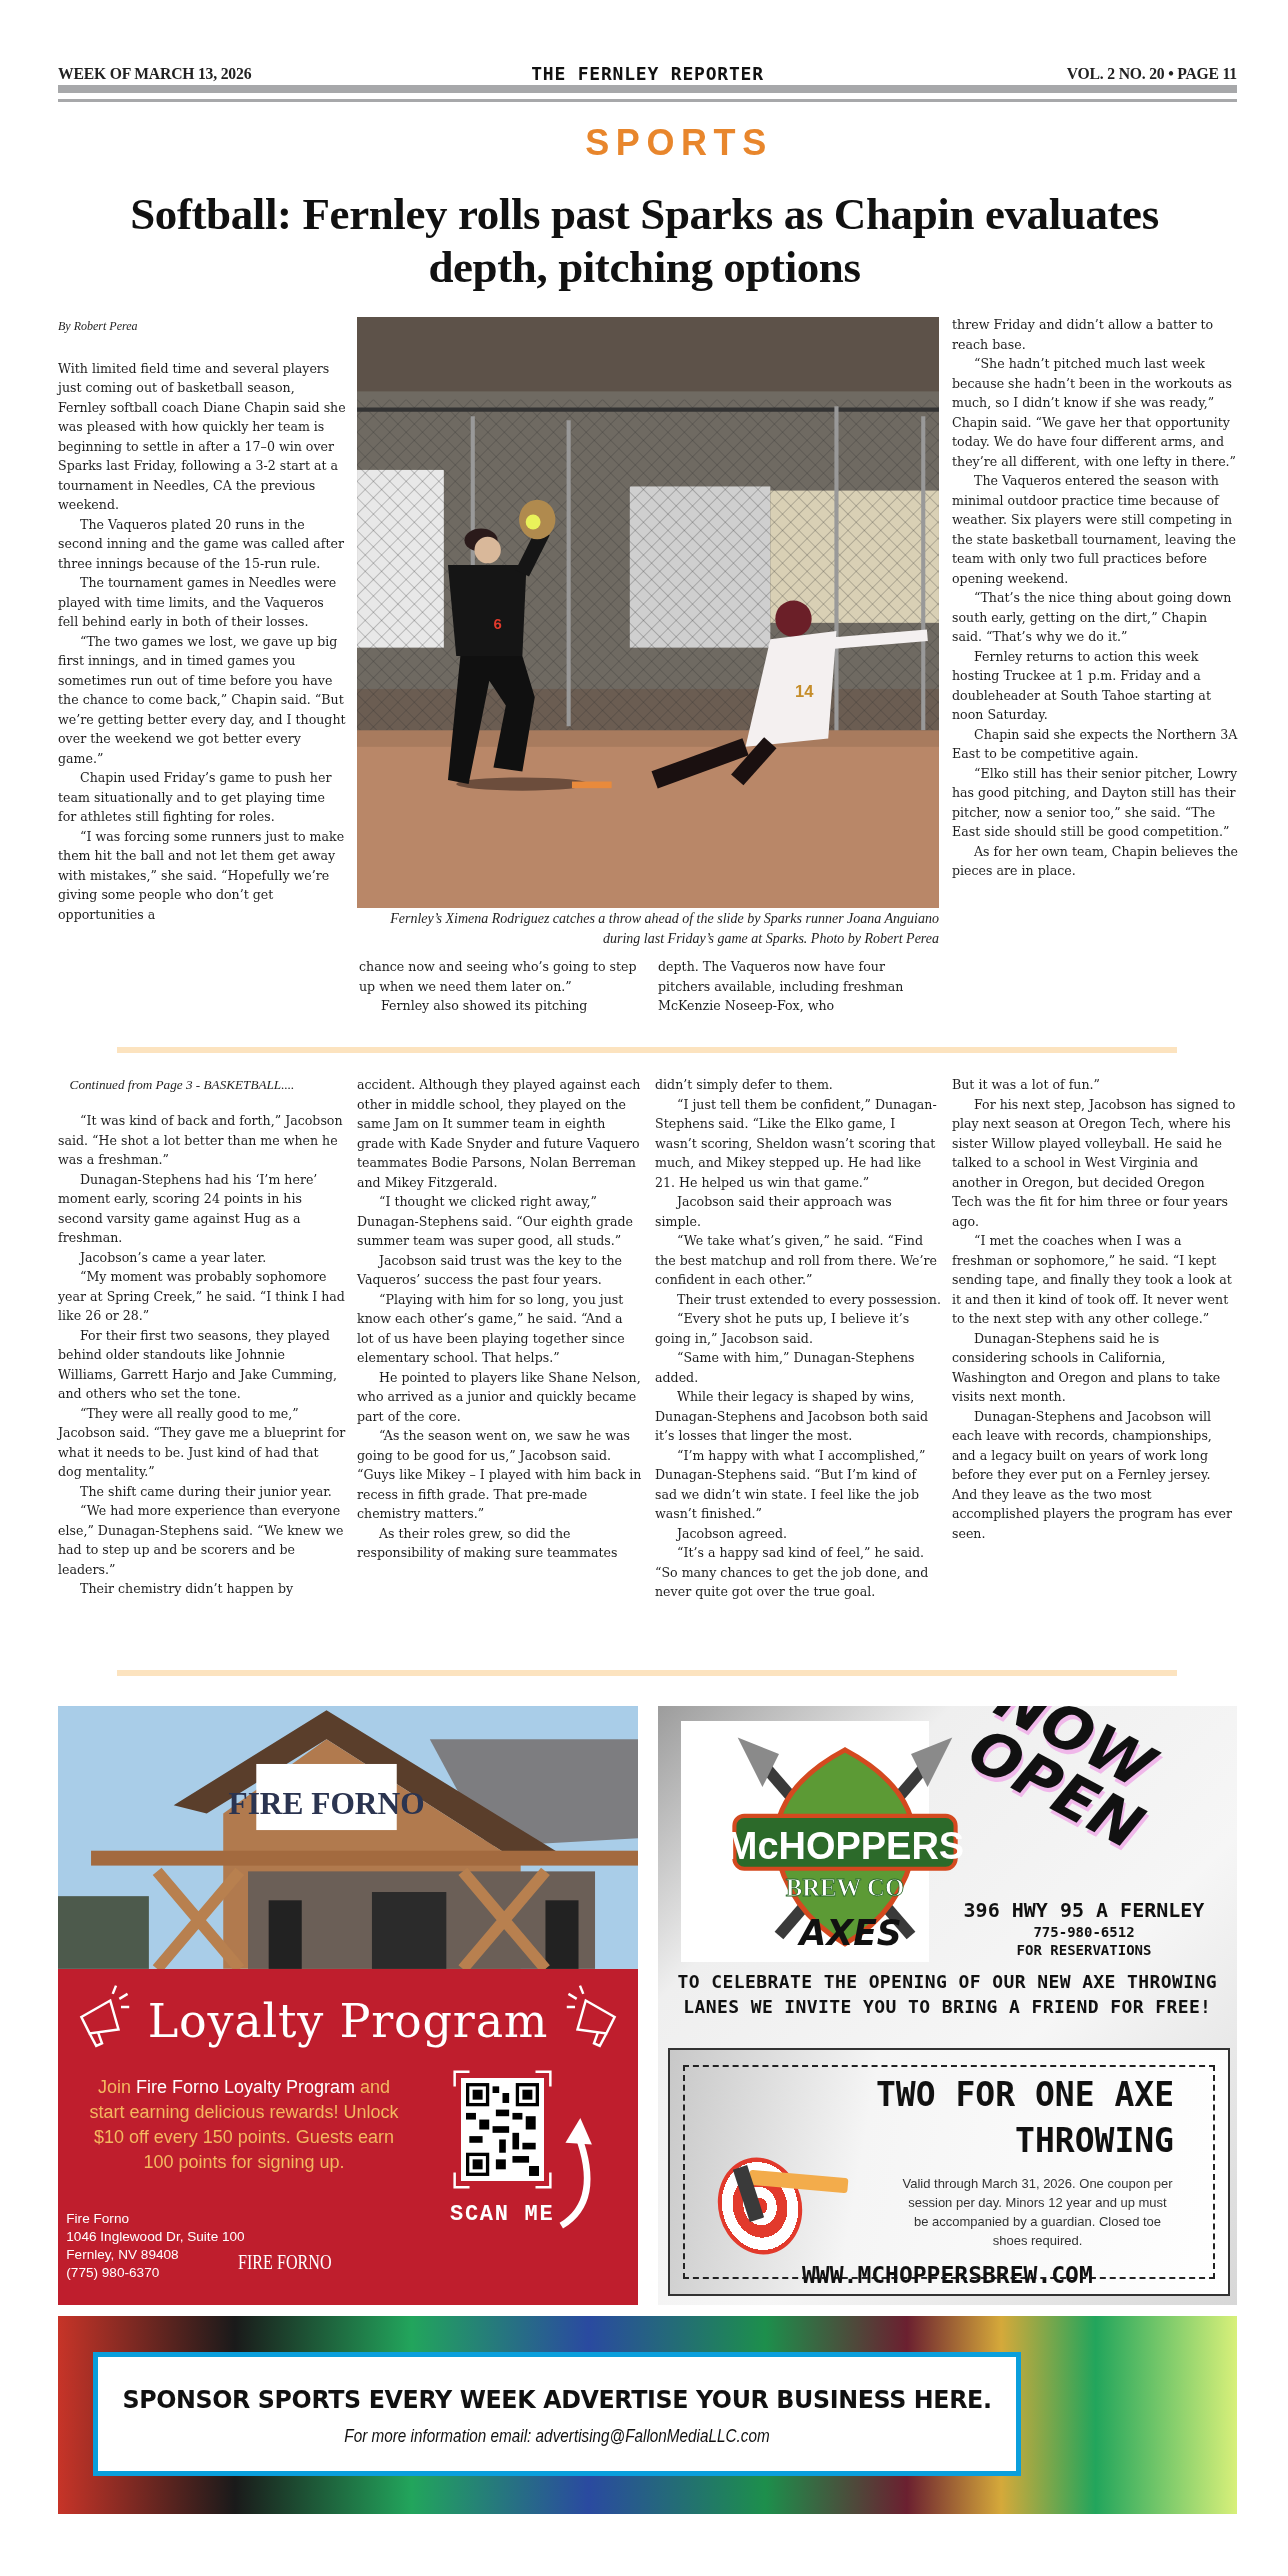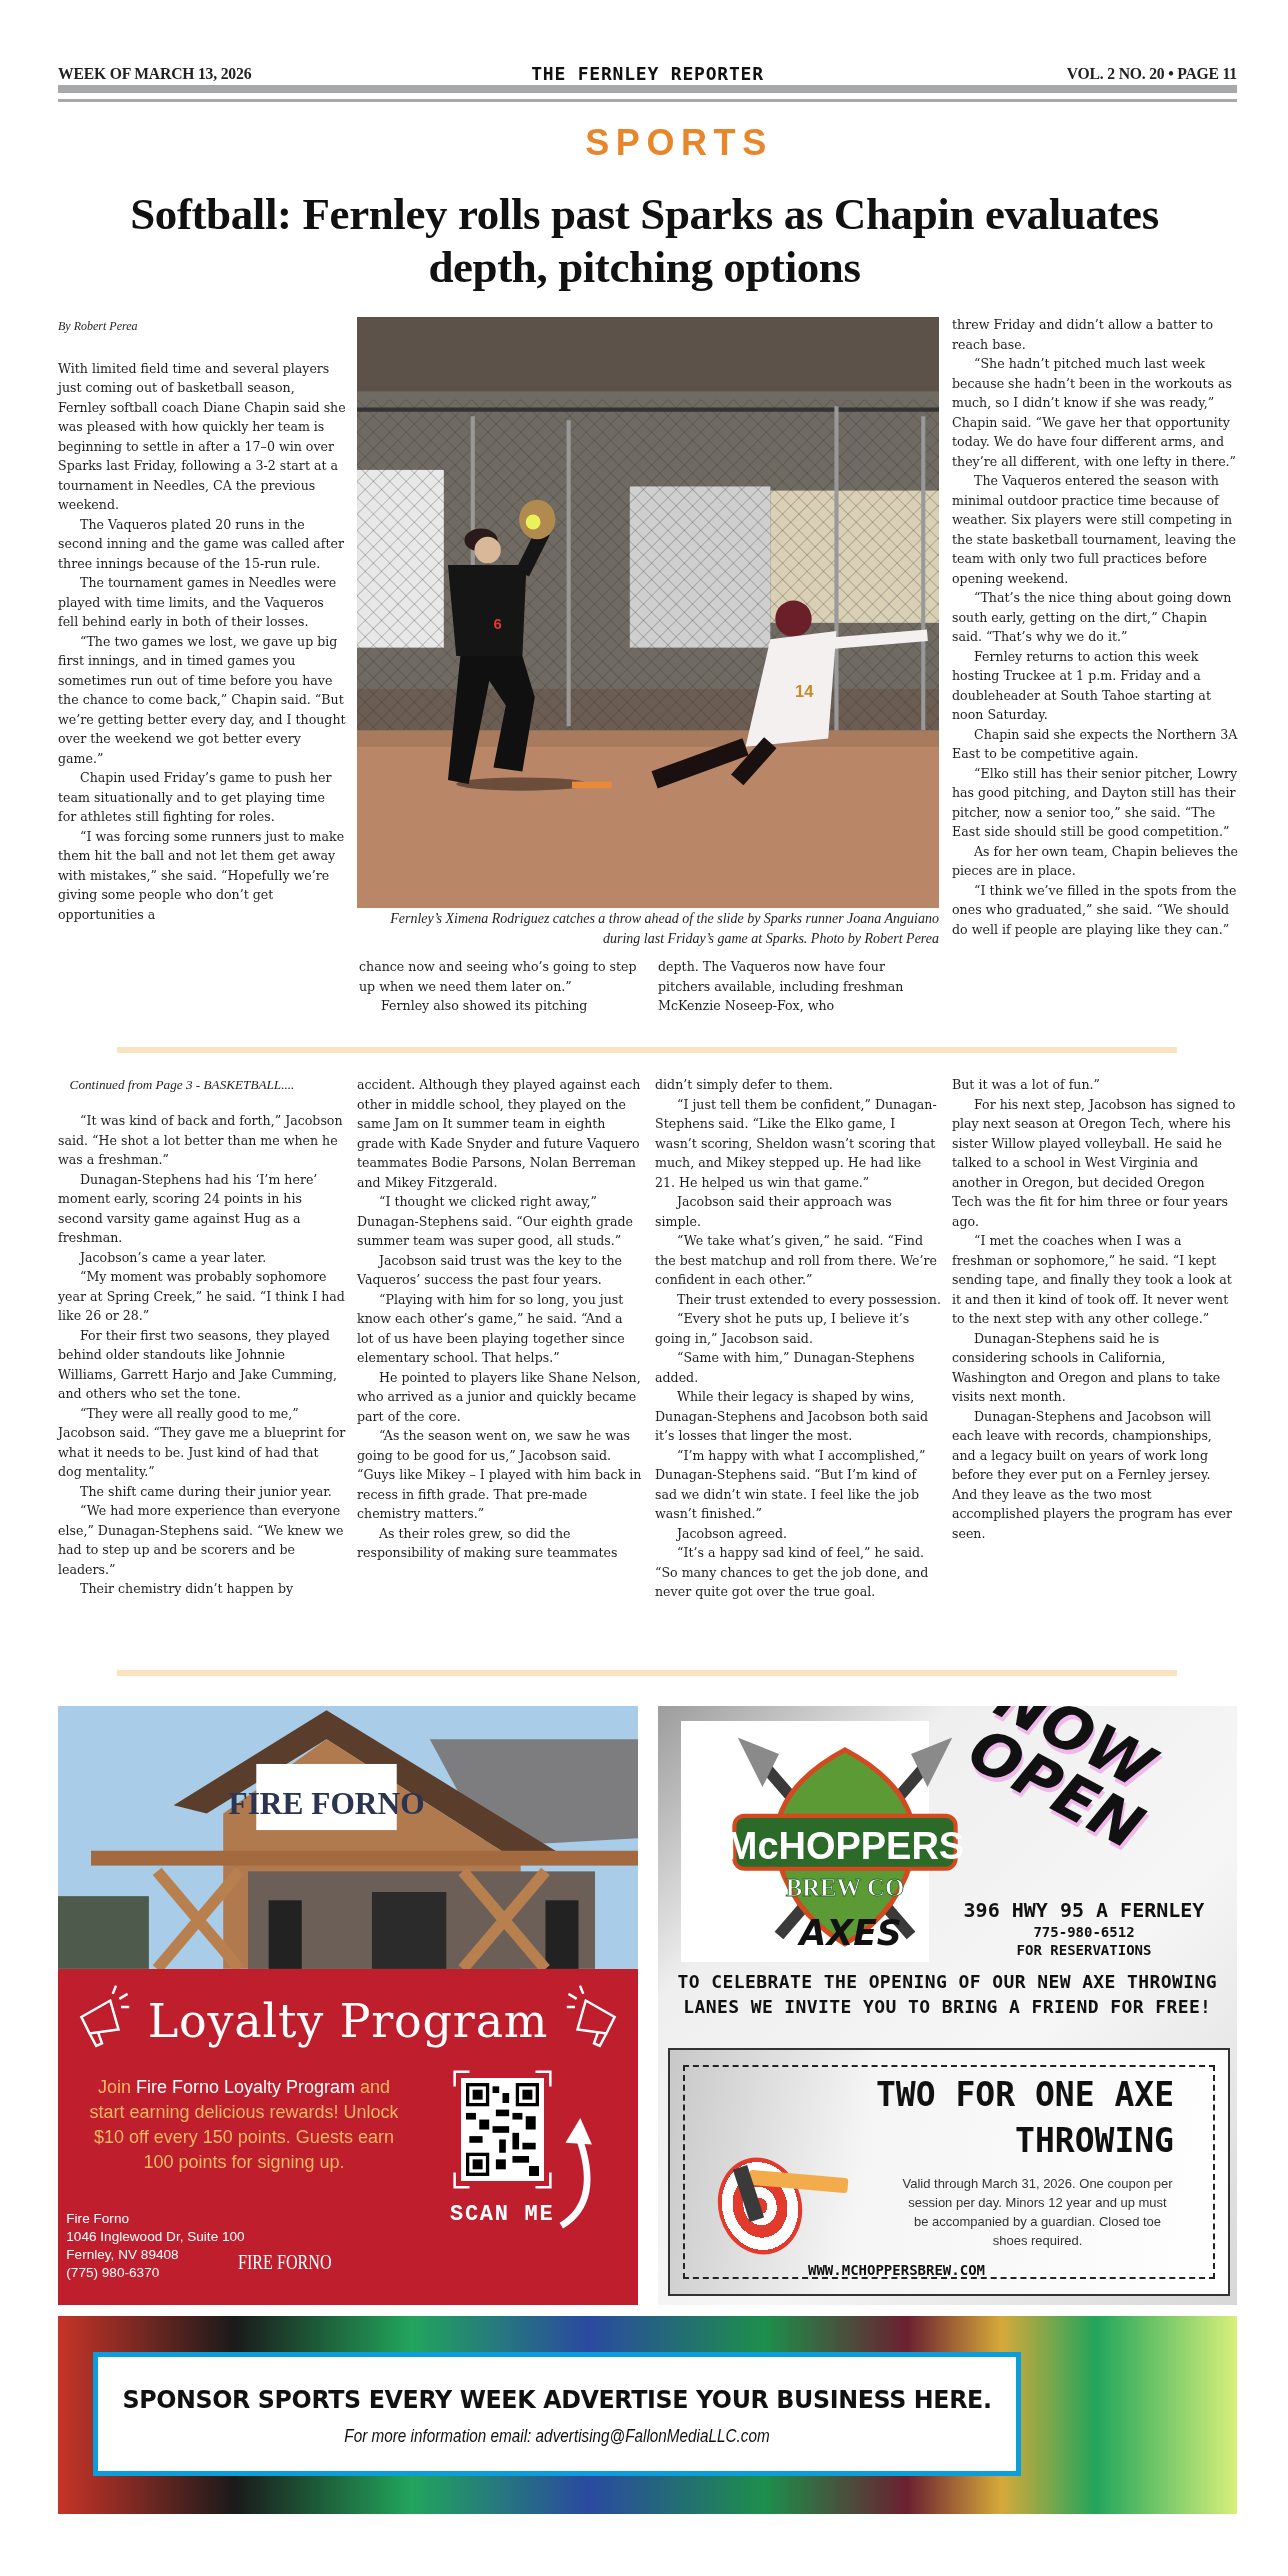--- a/index.html
+++ b/index.html
@@ -45,21 +45,21 @@
   .axe-logo { position: absolute; left: 23px; top: 15px; width 0; width: 248px; height: 241px; background: #ffffff; padding-left: 40px; }
   .now-open { position: absolute; left: 314px; top: 16.5px; font-family: "DejaVu Sans", sans-serif; font-weight: bold; font-style: italic; font-size: 60px; line-height: 58px; color: #111; transform: rotate(28deg); text-shadow: 3.3px 3.3px 0 #f0b8ea; }
   .axe-addr { position: absolute; left: 273px; width: 306px; top: 192px; text-align: center; font-family: "DejaVu Sans Mono", monospace; font-weight: bold; color: #111; }
   .axe-addr .a1 { font-size: 20px; line-height: 25px; }
   .axe-addr .a2 { font-size: 14px; line-height: 18px; }
   .axe-invite { position: absolute; left: 8.3px; width: 562px; top: 263px; text-align: center; font-family: "DejaVu Sans Mono", monospace; font-weight: bold; font-size: 18px; line-height: 25px; color: #111; letter-spacing: 0.4px; }
   .coupon { position: absolute; left: 10px; top: 342px; width: 562px; height: 248px; border: 2.5px solid #333; background: linear-gradient(100deg, #c8c8c8 0%, #f5f5f5 35%, #ffffff 100%); }
   .coupon-inner { position: absolute; left: 13.2px; top: 15px; right: 13.2px; bottom: 15px; border: 2.5px dashed #222; }
   .coupon-title { position: absolute; left: 74px; width: 430px; top: 21.5px; text-align: right; font-family: "DejaVu Sans Mono", monospace; font-weight: bold; font-size: 33px; line-height: 46px; color: #111; }
   .coupon-terms { position: absolute; left: 231px; width: 273px; top: 124px; text-align: center; font-family: "Liberation Sans", sans-serif; font-size: 13px; line-height: 19px; color: #333; }
-  .coupon-url { position: absolute; left: 132px; top: 212px; font-family: "DejaVu Sans Mono", monospace; font-weight: bold; font-size: 14px; color: #111; margin-left: 6px; }
+  .coupon-url { position: absolute; left: 132px; top: 212px; font-family: "DejaVu Sans Mono", monospace; font-weight: bold; font-size: 23px; color: #111; }
   .target { position: absolute; left: 41px; top: 107px; width: 98px; height: 98px; border-radius: 50%; background: radial-gradient(circle, #e23a2c 0 12%, #fff 12% 28%, #e23a2c 28% 46%, #fff 46% 64%, #e23a2c 64% 100%); transform: rotate(-15deg) scaleX(0.85); }
   .axe-handle { position: absolute; left: 79px; top: 124px; width: 99px; height: 15px; background: #f3ac4b; border-radius: 3.3px; transform: rotate(5deg); }
   .axe-head { position: absolute; left: 71px; top: 116px; width: 15px; height: 55px; background: #3a3a3a; transform: rotate(-18deg); }
 
   .ad-sponsor { position: absolute; left: 58px; top: 2316px; width: 1179px; height: 198px; background: linear-gradient(90deg, #c73428 0%, #1a1a1a 15%, #22a55c 30%, #2a4aa0 45%, #1d8f4c 60%, #6b2030 72%, #d5a93a 80%, #22a55c 88%, #d8f07a 100%); overflow: hidden; }
   .sponsor-box { position: absolute; left: 35px; top: 36px; width: 928px; height: 124px; background: #fff; border: 5.8px solid #0a9fdc; }
   .sponsor-head { position: absolute; left: 0; right: 0; top: 28px; text-align: center; font-family: "DejaVu Sans", sans-serif; font-weight: bold; font-size: 25px; letter-spacing: -0.4px; color: #111; transform: scaleX(0.95); }
   .sponsor-sub { position: absolute; left: 0; right: 0; top: 69px; text-align: center; font-family: "Liberation Sans", sans-serif; font-style: italic; font-size: 18px; color: #111; transform: scaleX(0.85); }
 </style>
 </head>
@@ -141,21 +141,20 @@
 </div>
 <div class="col" style="left:952px; top:315px; width:286px;">
   <p>threw Friday and didn’t allow a batter to reach base.</p>
   <p class="ind">“She hadn’t pitched much last week because she hadn’t been in the workouts as much, so I didn’t know if she was ready,” Chapin said. “We gave her that opportunity today. We do have four different arms, and they’re all different, with one lefty in there.”</p>
   <p class="ind">The Vaqueros entered the season with minimal outdoor practice time because of weather. Six players were still competing in the state basketball tournament, leaving the team with only two full practices before opening weekend.</p>
   <p class="ind">“That’s the nice thing about going down south early, getting on the dirt,” Chapin said. “That’s why we do it.”</p>
   <p class="ind">Fernley returns to action this week hosting Truckee at 1 p.m. Friday and a doubleheader at South Tahoe starting at noon Saturday.</p>
   <p class="ind">Chapin said she expects the Northern 3A East to be competitive again.</p>
   <p class="ind">“Elko still has their senior pitcher, Lowry has good pitching, and Dayton still has their pitcher, now a senior too,” she said. “The East side should still be good competition.”</p>
   <p class="ind">As for her own team, Chapin believes the pieces are in place.</p>
-  <p class="ind">“I think we’ve filled in the spots from the ones who graduated,” she said. “We should do well if people are playing like they can.”</p>
 </div>
 
 <div class="divider" style="left:117px; top:1047px; width:1060px;"></div>
 
 <div class="col" style="left:58px; top:1075px; width:288px;">
   <div class="continued">Continued from Page 3 - BASKETBALL....</div>
   <p class="ind">“It was kind of back and forth,” Jacobson said. “He shot a lot better than me when he was a freshman.”</p>
   <p class="ind">Dunagan-Stephens had his ‘I’m here’ moment early, scoring 24 points in his second varsity game against Hug as a freshman.</p>
   <p class="ind">Jacobson’s came a year later.</p>
   <p class="ind">“My moment was probably sophomore year at Spring Creek,” he said. “I think I had like 26 or 28.”</p>

